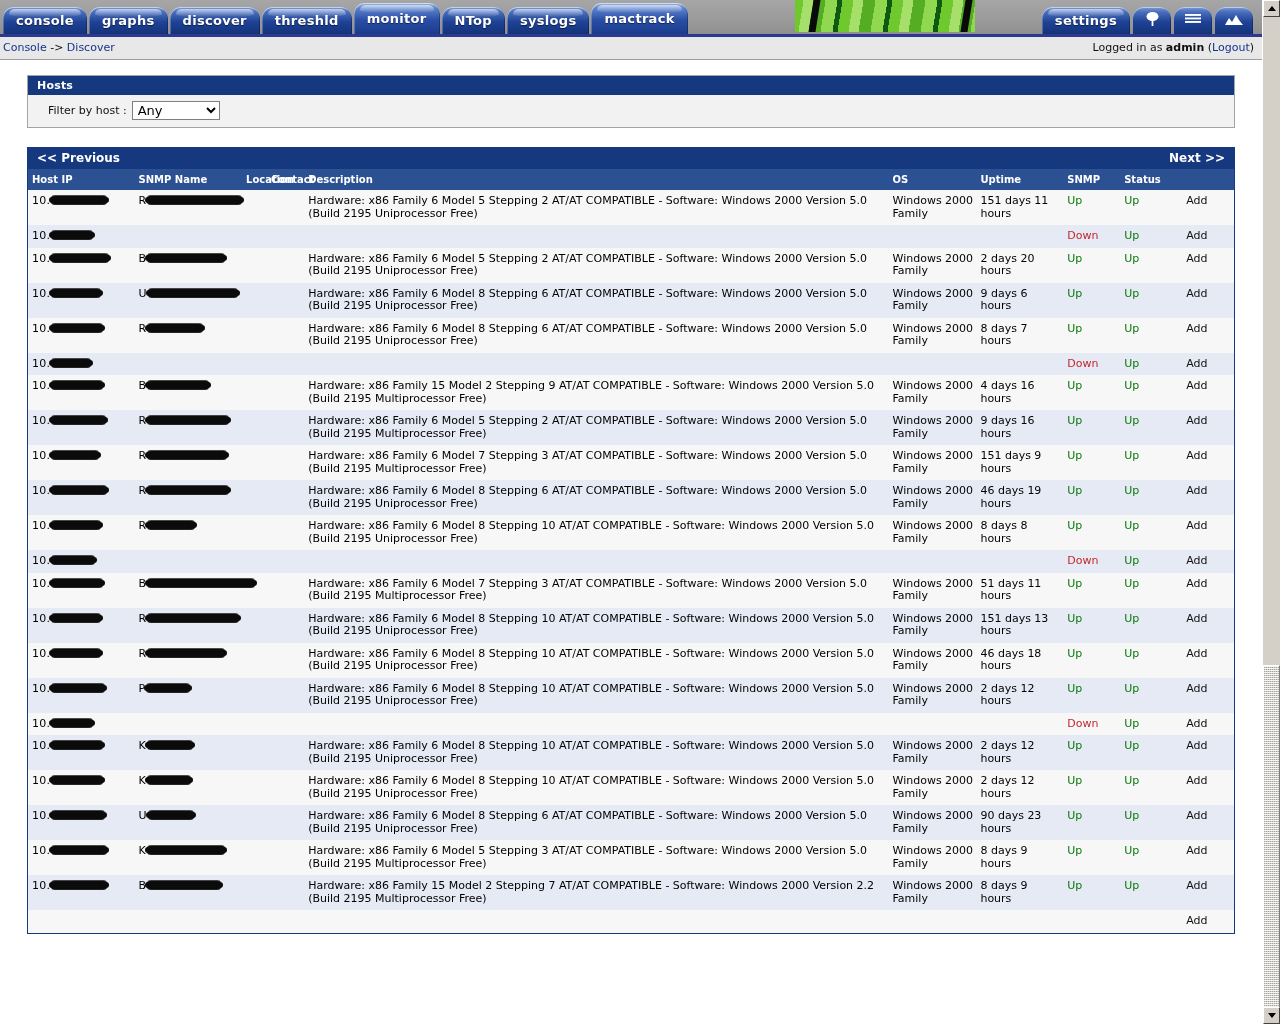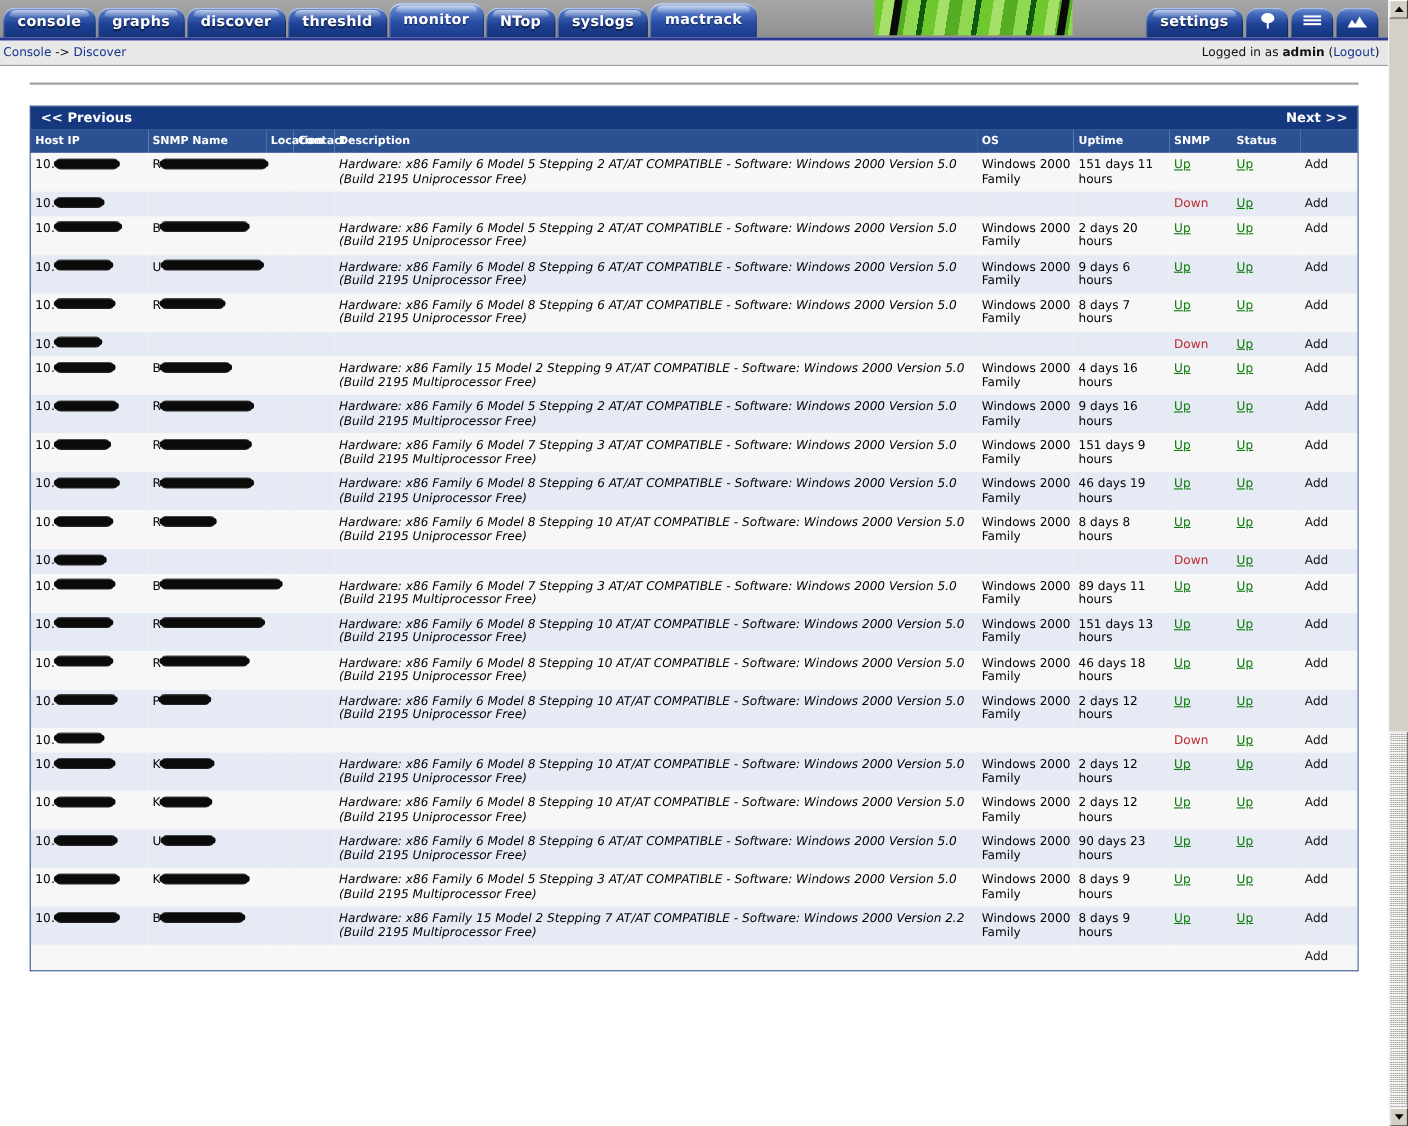--- a/index.html
+++ b/index.html
@@ -235,21 +235,21 @@
   .col-loc   { width: 24px; }
   .col-con   { width: 36px; }
   .col-desc  { width: 565px; }
   .col-os    { width: 85px; }
   .col-up    { width: 84px; }
   .col-snmps { width: 55px; }
   .col-stat  { width: 60px; }
   .col-act   { width: 50px; }
 
   td.ip-cell { padding-left: 38px; white-space: nowrap; }
-  td.desc-cell { padding-left: 4px; font-style: italic; }
+  td.desc-cell { padding-left: 4px; }
   td.os-cell { padding-left: 4px; }
   td.up-cell { padding-left: 4px; }
   td.snmpstat-cell, td.status-cell { padding-left: 6px; }
   td.action-cell { padding-left: 6px; }
 
   .redact {
     display: inline-block;
     height: 8px;
     background: #0b0b0b;
     border-radius: 4px / 3px;
@@ -260,21 +260,21 @@
     box-shadow: 0 1px 0 rgba(0,0,0,.85), 0 -1px 0 rgba(0,0,0,.7);
   }
   .redact.rough::after {
     content:"";
     position:absolute; left:-2px; right:-2px; top:1px; bottom:1px;
     background:#0b0b0b;
     border-radius: 5px;
   }
   .ip-pre { letter-spacing: .2px; }
 
-  .st-up   { color: #0a7a0a; text-decoration: underline; }
+  .st-up   { color: #0a7a0a; }
   .st-down { color: #c2282d; }
   .add-link { color: #111; cursor: pointer; }
 
   
   .vscroll {
     position: absolute;
     right: 0; top: 0;
     width: 17px;
     height: 1024px;
     background: #d4d0c8;
@@ -395,20 +395,25 @@
       <span>Console</span><span class="sep"> -&gt; </span><span class="cur">Discover</span>
     </div>
     <div class="login">
       <span>Logged in as </span><b>admin</b><span> (</span><a>Logout</a><span>)</span>
     </div>
   </div>
 
   <div class="content">
 
     <div class="hosts-box">
+      <div class="hosts-title">Hosts</div>
+      <div class="hosts-body">
+        <span class="lbl">Filter by host :</span>
+        <select class="host-select" id="hostselect"><option>Any</option></select>
+      </div>
     </div>
 
     <div class="table-wrap">
       <div class="pager">
         <span class="prev">&lt;&lt; Previous</span>
         <span class="next">Next &gt;&gt;</span>
       </div>
 
       <table class="hosts">
         <colgroup>
@@ -582,21 +587,21 @@
               <td class="status-cell"><span class="st-up">Up</span></td>
               <td class="action-cell"><span class="add-link">Add</span></td>
             </tr>
             <tr class="odd">
               <td class="ip-cell"><span class="ip-pre">10.</span><span class="redact rough" style="width: 52px;"></span></td>
               <td style="overflow: visible; white-space: nowrap;"><span>B</span><span class="redact rough" style="width: 108px;"></span></td>
               <td></td>
               <td></td>
               <td class="desc-cell">Hardware: x86 Family 6 Model 7 Stepping 3 AT/AT COMPATIBLE - Software: Windows 2000 Version 5.0 (Build 2195 Multiprocessor Free)</td>
               <td class="os-cell">Windows 2000 Family</td>
-              <td class="up-cell">89 days 11 hours</td>
+              <td class="up-cell">51 days 11 hours</td>
               <td class="snmpstat-cell"><span class="st-up">Up</span></td>
               <td class="status-cell"><span class="st-up">Up</span></td>
               <td class="action-cell"><span class="add-link">Add</span></td>
             </tr>
             <tr class="even">
               <td class="ip-cell"><span class="ip-pre">10.</span><span class="redact rough" style="width: 50px;"></span></td>
               <td style="overflow: visible; white-space: nowrap;"><span>R</span><span class="redact rough" style="width: 92px;"></span></td>
               <td></td>
               <td></td>
               <td class="desc-cell">Hardware: x86 Family 6 Model 8 Stepping 10 AT/AT COMPATIBLE - Software: Windows 2000 Version 5.0 (Build 2195 Uniprocessor Free)</td>

